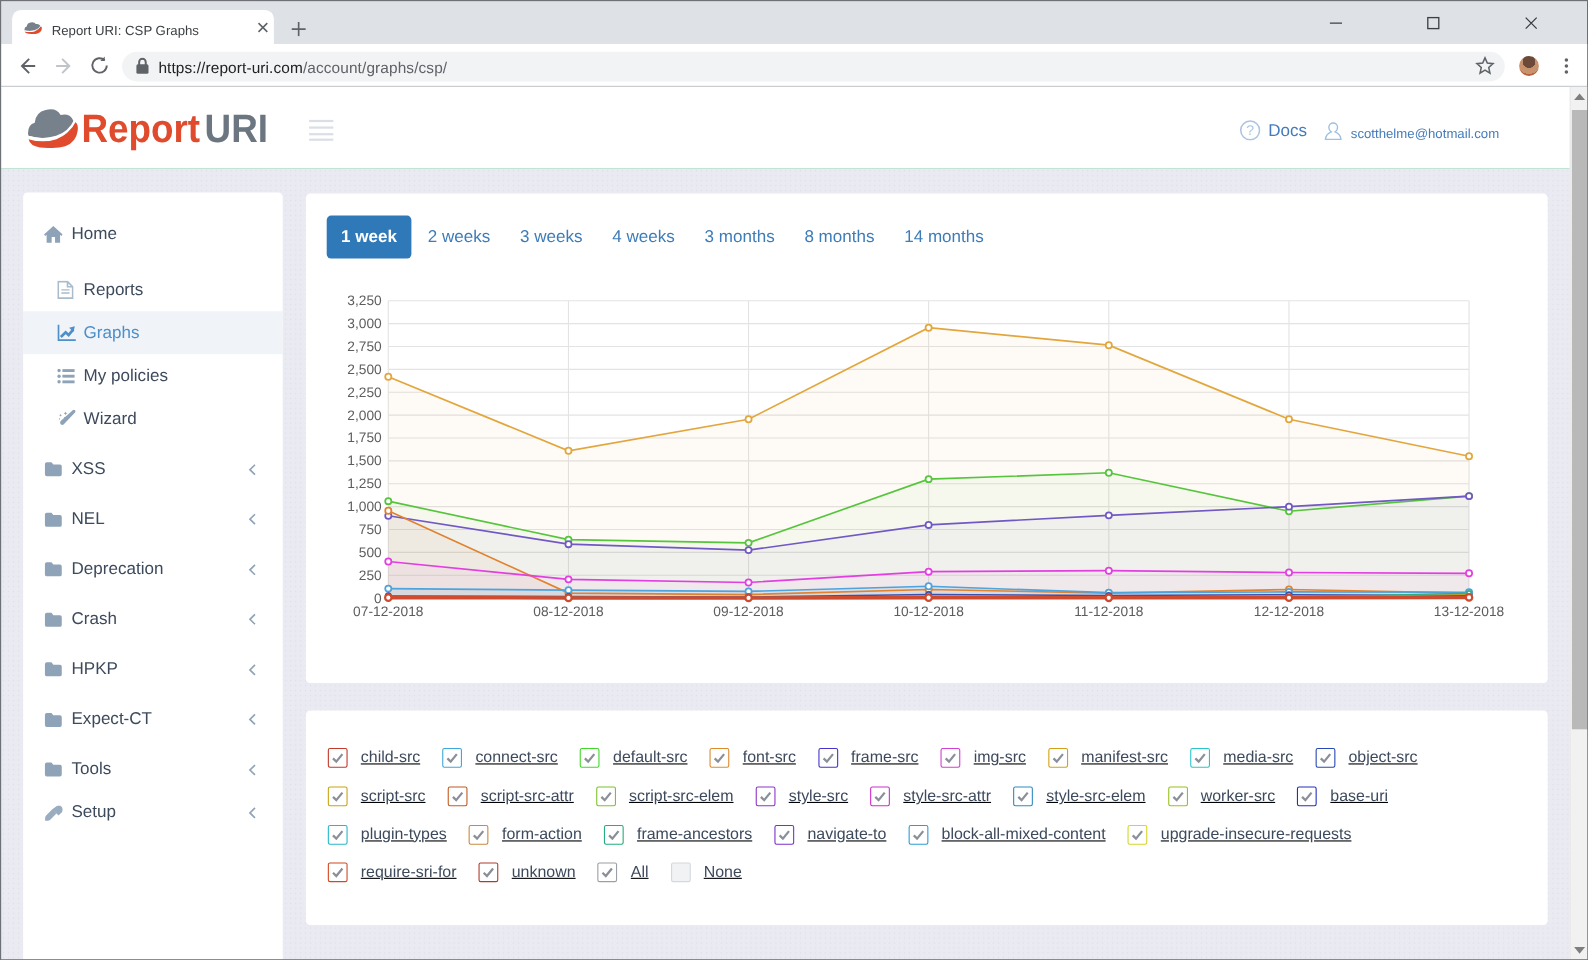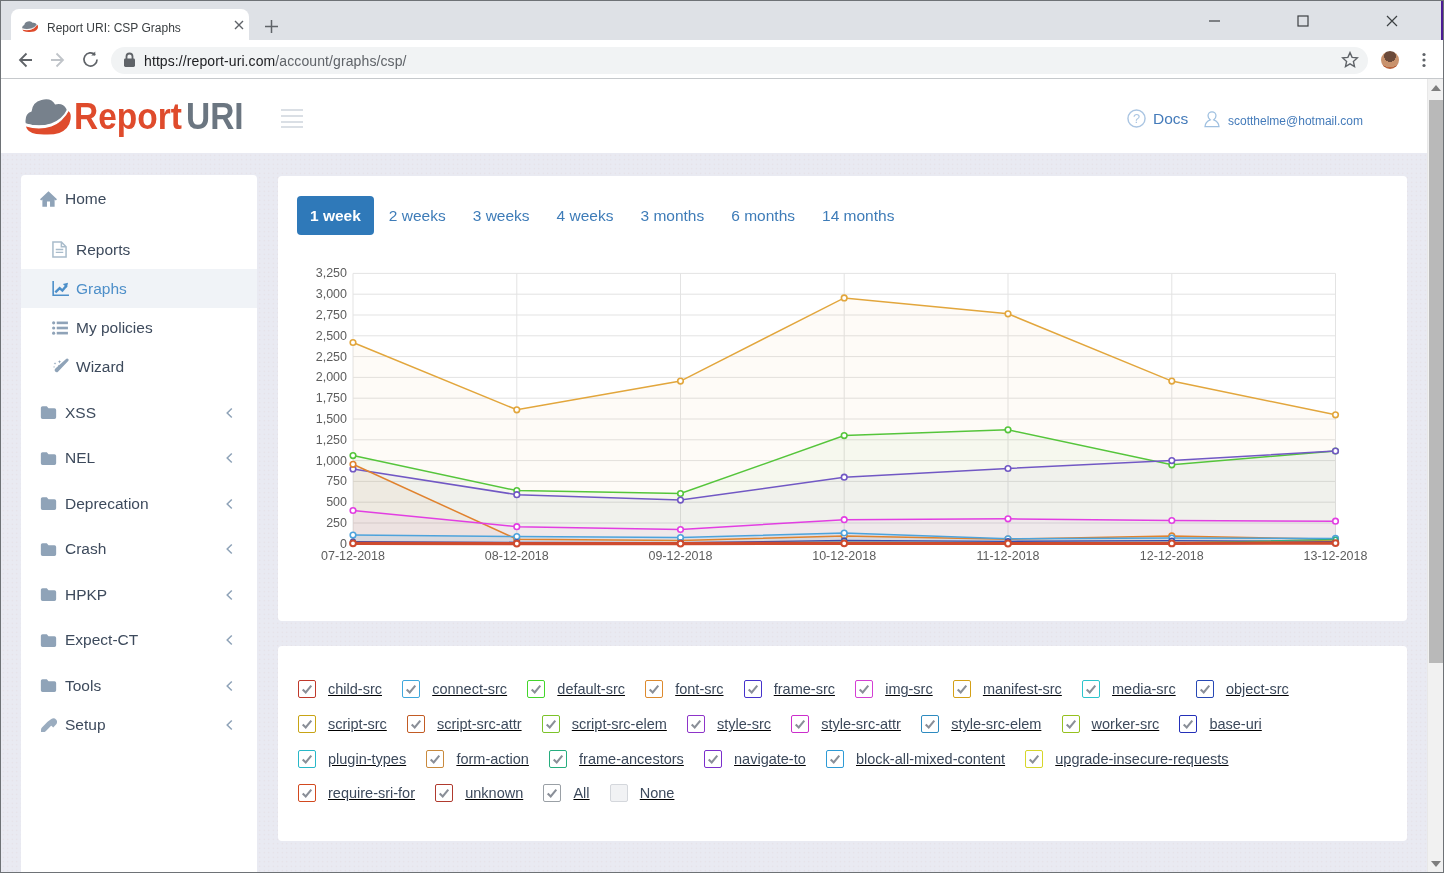--- a/index.html
+++ b/index.html
@@ -1,19 +1,19 @@
 <!DOCTYPE html>
 <html><head><meta charset="utf-8"><style>
 * { margin:0; padding:0; box-sizing:border-box; }
 html,body { width:1444px; height:873px; overflow:hidden; font-family:"Liberation Sans", sans-serif; }
 body { position:relative; background:#fff; }
 .abs { position:absolute; }
 
 
-#titlebar { left:0; top:0; width:1444px; height:40px; background:#dee1e6; border-left:1px solid #9aa0a6; border-right:3px solid #4c1d95; border-top:1px solid #9aa0a6;}
+#titlebar { left:0; top:0; width:1444px; height:40px; background:#dee1e6; border-left:1px solid #9aa0a6; border-right:1px solid #4c1d95; border-top:1px solid #9aa0a6;}
 #tab { left:10px; top:8px; width:238px; height:32px; background:#fff; border-radius:8px 8px 0 0; }
 #tabtitle { left:36px; top:12px; font-size:12px; color:#3c4043; white-space:nowrap; }
 #tabfav { left:11px; top:10px; }
 .winbtn { top:0; width:46px; height:40px; }
 #toolbar { left:0; top:40px; width:1444px; height:39px; background:#fff; border-bottom:1px solid #c6c9cc; border-left:1px solid #9aa0a6; border-right:1px solid #9aa0a6;}
 #omni { left:110px; top:7px; width:1257px; height:27px; border-radius:13.5px; background:#f1f3f4; }
 #url { left:143px; top:13px; font-size:14px; color:#202124; white-space:nowrap; letter-spacing:0.1px;}
 #url .path { color:#5f6368; }
 
 
@@ -24,21 +24,21 @@
 #burger { left:280px; top:29px; }
 #burger div { width:22px; height:2px; background:#dadfe5; margin-bottom:3.8px; }
 #hdocs { left:1126px; top:29px; font-size:15.5px; color:#447bba; }
 #hmail { left:1202px; top:29.5px; font-size:12px; color:#447bba; }
 #content { left:0; top:73px; width:1427px; height:720px;
   background-color:#e9eaf2;
   background-image: radial-gradient(rgba(205,178,168,0.20) 0.7px, rgba(0,0,0,0) 0.95px);
   background-size:4.5px 4.5px; }
 
 
-#side { left:20px; top:22px; width:236px; height:698px; background:#fff; border-radius:4px 4px 0 0; padding-top:1px;}
+#side { left:20px; top:22px; width:236px; height:698px; background:#fff; border-radius:4px 4px 0 0; padding-top:15px;}
 .sit, .sis { position:relative; height:45.5px; display:flex; align-items:center; font-size:15.5px; color:#3d4a5c; }
 .sis { height:39px; }
 .ssub { margin-top:8.5px; margin-bottom:4px; }
 .last { margin-top:-6px; }
 .sit .sic { width:17px; margin-left:19px; margin-right:8px; display:flex; }
 .sis .sic { width:17px; margin-left:31px; margin-right:7px; display:flex; }
 .csp { background:#eef3f8; height:44px; color:#4d8fc9; }
 .csp::before { content:""; position:absolute; left:-3px; top:0; width:4px; height:100%; background:#4a8fc7; }
 .act { background:#f0f3f7; color:#4d8fc9; }
 .chv { position:absolute; right:24px; top:50%; transform:translateY(-50%); line-height:0; }
@@ -289,21 +289,21 @@
             </svg></span>
         </div>
       </div>
     <div class="abs" id="card1">
       <div id="tabs">
           <div class="tab active">1 week</div>
           <div class="tab">2 weeks</div>
           <div class="tab">3 weeks</div>
           <div class="tab">4 weeks</div>
           <div class="tab">3 months</div>
-          <div class="tab">6 months</div>
+          <div class="tab">8 months</div>
           <div class="tab">14 months</div>
         </div>
       <svg width="1129" height="445" viewBox="0 0 1129 445" style="position:absolute;left:0;top:0">
           <g stroke="#e3e3e3" stroke-width="1">
             <line x1="75.0" y1="367.8" x2="1057.5" y2="367.8"></line>
             <line x1="75.0" y1="347.0" x2="1057.5" y2="347.0"></line>
             <line x1="75.0" y1="326.2" x2="1057.5" y2="326.2"></line>
             <line x1="75.0" y1="305.4" x2="1057.5" y2="305.4"></line>
             <line x1="75.0" y1="284.6" x2="1057.5" y2="284.6"></line>
             <line x1="75.0" y1="263.8" x2="1057.5" y2="263.8"></line>

